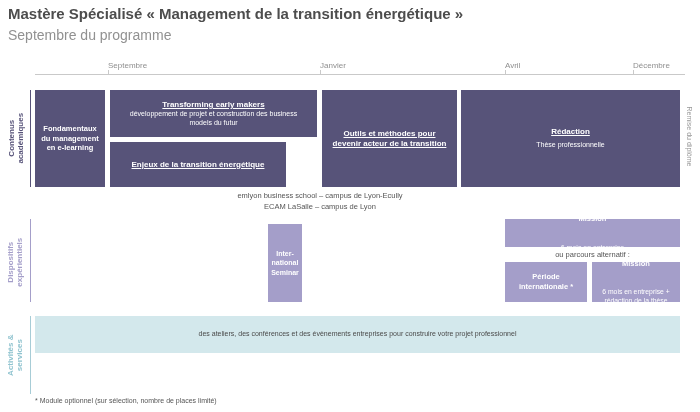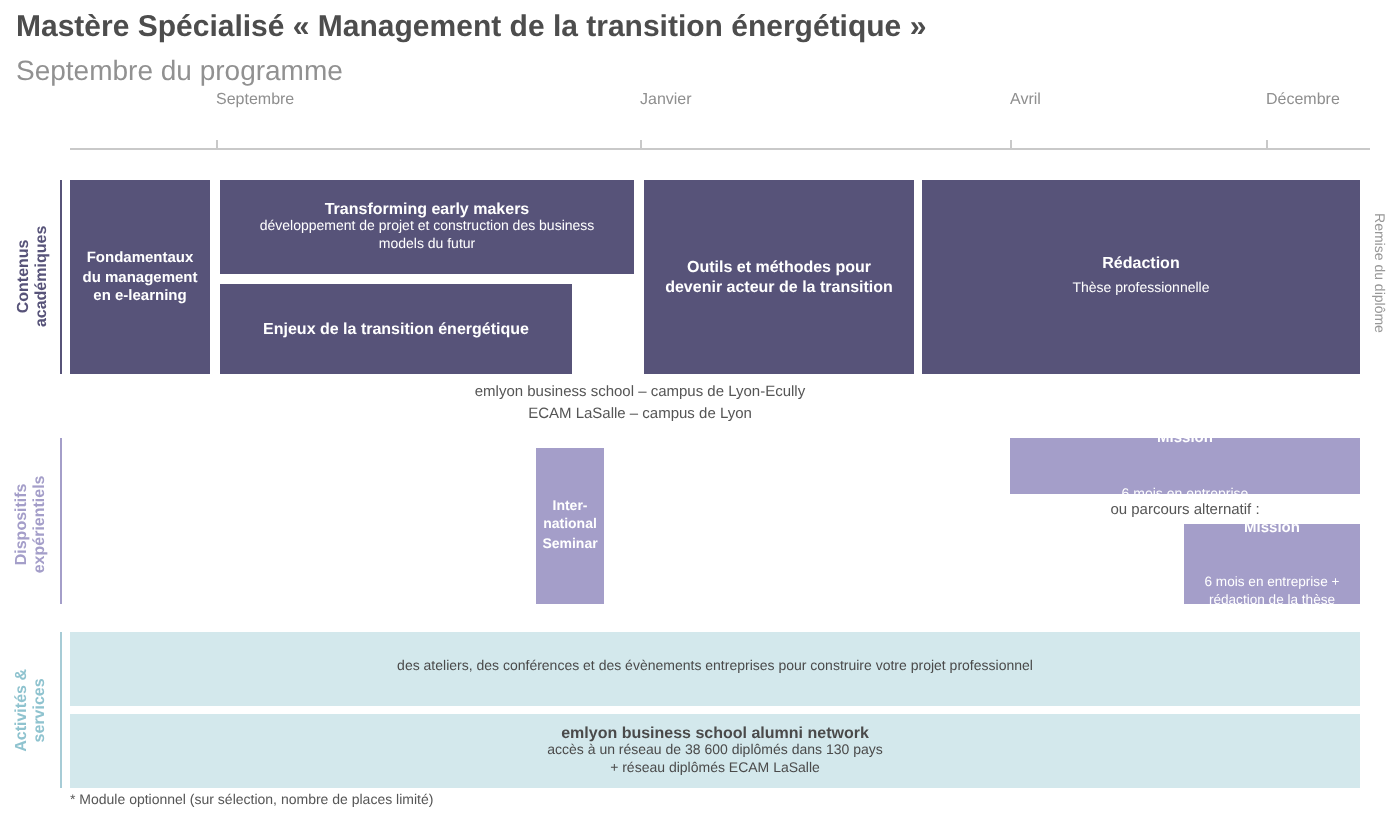--- a/index.html
+++ b/index.html
@@ -4,36 +4,36 @@
 <style>
   * { margin:0; padding:0; box-sizing:border-box; }
   html,body { background:#fff; }
   body { font-family:"Liberation Sans", sans-serif; }
   .canvas { position:relative; width:700px; height:412px; background:#ffffff; overflow:hidden; }
 
   .title    { position:absolute; left:8px; top:5px;  font-size:15px; font-weight:bold; color:#4d4d4d; white-space:nowrap; }
   .subtitle { position:absolute; left:8px; top:27px; font-size:14px; color:#919191; white-space:nowrap; }
 
   .timeline-line { position:absolute; left:35px; top:74px; width:650px; height:1px; background:#c9c9c9; }
-  .month { position:absolute; top:45px; font-size:8px; color:#8f8f8f; white-space:nowrap;text-align:right; }
+  .month { position:absolute; top:61px; font-size:8px; color:#8f8f8f; white-space:nowrap;text-align:right; }
   .tick  { position:absolute; top:70px; width:1px; height:5px; background:#c9c9c9; }
 
   .side-label { position:absolute; text-align:center; transform:rotate(-90deg); font-weight:bold; font-size:8px; line-height:1.15; }
   .side-label.dark-c  { color:#575379; }
   .side-label.light-c { color:#a49ec9; }
   .side-label.teal-c  { color:#8fc3cf; }
   .band-line { position:absolute; left:30px; width:1px; }
 
   .diploma-label { position:absolute; width:90px; text-align:center; transform:rotate(90deg); font-size:7px; color:#979797; white-space:nowrap; }
 
   .blk { position:absolute; display:flex; flex-direction:column; align-items:center; justify-content:center; text-align:center; padding:2px 4px; }
   .blk.dark  { background:#575379; color:#ffffff; }
   .blk.light { background:#a49ec9; color:#ffffff;gap:20px; }
   .blk.teal  { background:#d3e8ec; color:#4a4a4a; }
-  .t    { font-weight:bold; font-size:8px;   line-height:1.25; }
+  .t    { font-weight:bold; font-size:8px;   line-height:1.25;text-decoration:underline; }
   .t-sm { font-weight:bold; font-size:7.5px; line-height:1.3; }
   .b    { font-size:7px;   line-height:1.25; }
   .b-sm { font-size:6.8px; line-height:1.25; }
   .gap  { height:4px; }
 
   .campus-note { position:absolute; left:110px; top:191px; width:420px; text-align:center; font-size:7.5px; color:#555; line-height:1.4; }
   .alt-label   { position:absolute; left:505px; top:250px; width:175px; text-align:center; font-size:7.5px; color:#555; }
   .footnote    { position:absolute; left:35px; top:397px; font-size:7px; color:#555; }
 </style>
 </head>
@@ -88,29 +88,27 @@
   </div>
 
   <div class="blk light" style="left:268px; top:224px; width:34px; height:78px; padding:2px;">
     <span class="t-sm" style="font-size:7px">Inter-national Seminar</span>
   </div>
   <div class="blk light" style="left:505px; top:219px; width:175px; height:28px;">
     <span class="t-sm">Mission</span>
     <span class="b">6 mois en entreprise</span>
   </div>
   <div class="alt-label">ou parcours alternatif :</div>
+  <div class="blk light" style="left:505px; top:262px; width:82px; height:40px;">
+    <span class="t-sm" style="max-width:74px">Période internationale *</span>
+  </div>
   <div class="blk light" style="left:592px; top:262px; width:88px; height:40px;">
     <span class="t-sm">Mission</span>
     <span class="b-sm" style="max-width:80px">6 mois en entreprise + rédaction de la thèse</span>
   </div>
 
   <div class="blk teal" style="left:35px; top:316px; width:645px; height:37px;">
     <span class="b">des ateliers, des conférences et des évènements entreprises pour construire votre projet professionnel</span>
   </div>
-  <div class="blk teal" style="left:35px; top:357px; width:645px; height:37px;">
-    <span class="t">emlyon  business school alumni network</span>
-    <span class="b">accès à un réseau de 38 600 diplômés dans 130 pays</span>
-    <span class="b">+ réseau diplômés ECAM LaSalle</span>
-  </div>
 
   <div class="footnote">* Module optionnel (sur sélection, nombre de places limité)</div>
 
 </div>
 
 </body></html>

